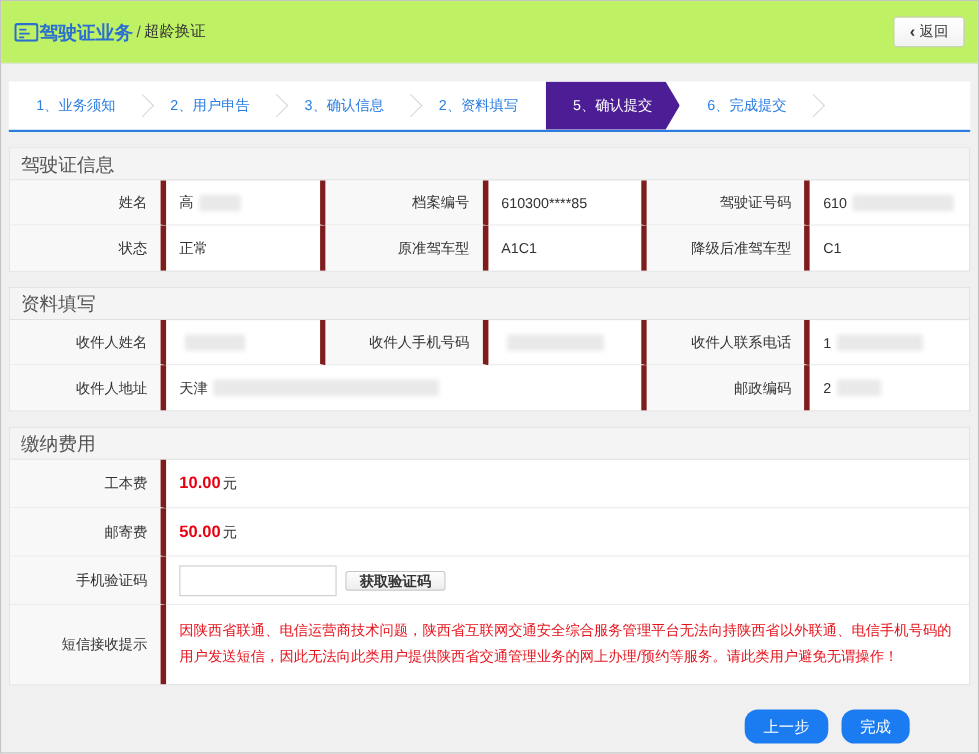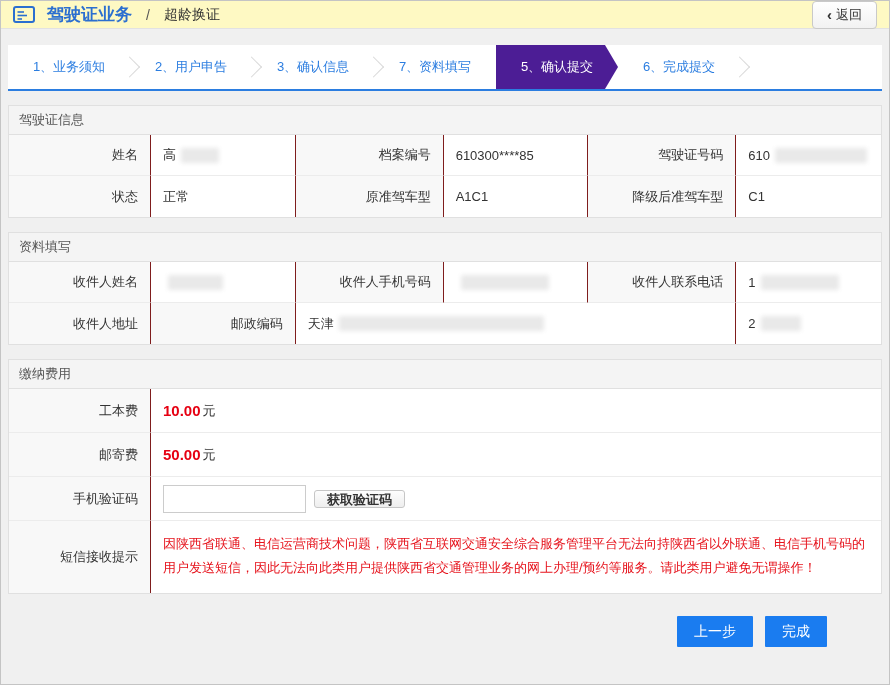--- a/index.html
+++ b/index.html
@@ -6,22 +6,22 @@
   html,body { width: 890px; height: 685px; }
   body {
     font-family: "Liberation Sans", "DejaVu Sans", sans-serif;
     background: #f0f0f0;
     border: 1px solid #c4c4c4;
     overflow: hidden;
     color: #333;
   }
   
   .topbar {
-    height: 28px; background: #fef9c3; border-bottom: 1px solid #e2e2e2;
-    display: flex; align-items: center; padding: 0 12px; gap: 12px;
+    height: 57px; background: #bef264; border-bottom: 1px solid #e2e2e2;
+    display: flex; align-items: center; padding: 0 12px; gap: 1px;
   }
   .app-icon { display: inline-flex; align-items: center; }
   .topbar .title { color: #2b6fd0; font-size: 17px; font-weight: bold; }
   .topbar .divider { color: #555; font-size: 14px; margin: 0 2px; }
   .topbar .subtitle { color: #333; font-size: 14px; }
   .back-btn {
     margin-left: auto; display: inline-flex; align-items: center; gap: 4px;
     height: 28px; padding: 0 14px; border: 1px solid #c9c9c9; border-radius: 4px;
     background: linear-gradient(#ffffff, #f2f2f2); font-size: 13px; color: #333;
     cursor: pointer; font-family: inherit;
@@ -42,28 +42,28 @@
     transform: translateY(-50%) rotate(45deg); pointer-events: none;
   }
   .tab.active {
     background: #4c1d95; color: #fff; z-index: 2;
     clip-path: polygon(0 0, calc(100% - 13px) 0, 100% 50%, calc(100% - 13px) 100%, 0 100%);
   }
   
   .section { margin: 14px 7px 0; border: 1px solid #e0e0e0; background: #fff; }
   .sec-head {
     height: 29px; display: flex; align-items: center; padding: 0 10px;
-    background: #f4f4f4; border-bottom: 1px solid #e0e0e0; font-size: 13px; color: #555;
+    background: #f4f4f4; border-bottom: 1px solid #e0e0e0; font-size: 17px; color: #555;
   }
   .grid6 { display: grid; grid-template-columns: 142px 1fr 148px 1fr 148px 1fr; }
   .grid2 { display: grid; grid-template-columns: 142px 1fr; }
   .cell {
     min-height: 41px; display: flex; align-items: center; padding: 0 12px;
     font-size: 13px; color: #333;
-    border-bottom: 1px solid #ececec; border-right: 1px solid #7f1d1d;
+    border-bottom: 1px solid #ececec; border-right: 5px solid #7f1d1d;
   }
   .cell.lbl { background: #f8f8f8; justify-content: flex-end; text-align: right; }
   .cell.cl { border-right: none; }
   .cell.rl { border-bottom: none; }
   .span3 { grid-column: span 3; }
   .redact {
     display: inline-block; height: 15px; background: #e9e9e9; filter: blur(2px);
     border-radius: 2px; margin-left: 5px; vertical-align: middle;
   }
   
@@ -84,21 +84,21 @@
     display: block; padding: 11px 12px; line-height: 1.85; color: #e6131c;
     font-size: 13px; align-items: flex-start;
   }
   
   .footer {
     margin: 22px 7px 0; display: flex; justify-content: flex-end; gap: 12px;
     padding-right: 55px;
   }
   .btn-primary {
     height: 31px; padding: 0 17px; background: #1a7cf0; color: #fff; border: none;
-    border-radius: 1px; font-size: 14px; cursor: pointer; font-family: inherit;
+    border-radius: 12px; font-size: 14px; cursor: pointer; font-family: inherit;
   }
 </style>
 </head>
 <body>
 
 <header class="topbar">
   <span class="app-icon">
     <svg width="22" height="17" viewBox="0 0 22 17">
       <rect x="1" y="1" width="20" height="15" rx="2" fill="none" stroke="#2b6fd0" stroke-width="2"></rect>
       <line x1="4.5" y1="6" x2="11" y2="6" stroke="#2b6fd0" stroke-width="1.6"></line>
@@ -122,21 +122,21 @@
   </div>
   <div class="tab">
     <span>2、用户申告</span>
     <span class="chevsep"></span>
   </div>
   <div class="tab">
     <span>3、确认信息</span>
     <span class="chevsep"></span>
   </div>
   <div class="tab no-sep">
-    <span>7、资料填写</span>
+    <span>2、资料填写</span>
 
   </div>
   <div class="tab active">
     <span>5、确认提交</span>
 
   </div>
   <div class="tab">
     <span>6、完成提交</span>
     <span class="chevsep"></span>
   </div>
@@ -180,25 +180,25 @@
       <span></span>
       <span class="redact" style="width:88px"></span>
     </div>
     <div class="cell lbl">收件人联系电话</div>
     <div class="cell cl">
       <span>1</span>
       <span class="redact" style="width:78px"></span>
     </div>
 
     <div class="cell lbl rl">收件人地址</div>
-    <div class="cell lbl rl">邮政编码</div>
     <div class="cell span3 rl">
       <span>天津</span>
       <span class="redact" style="width:205px"></span>
     </div>
+    <div class="cell lbl rl">邮政编码</div>
     <div class="cell cl rl">
       <span>2</span>
       <span class="redact" style="width:40px"></span>
     </div>
   </div>
 </section>
 
 <section class="section">
   <div class="sec-head">缴纳费用</div>
   <div class="grid2">

